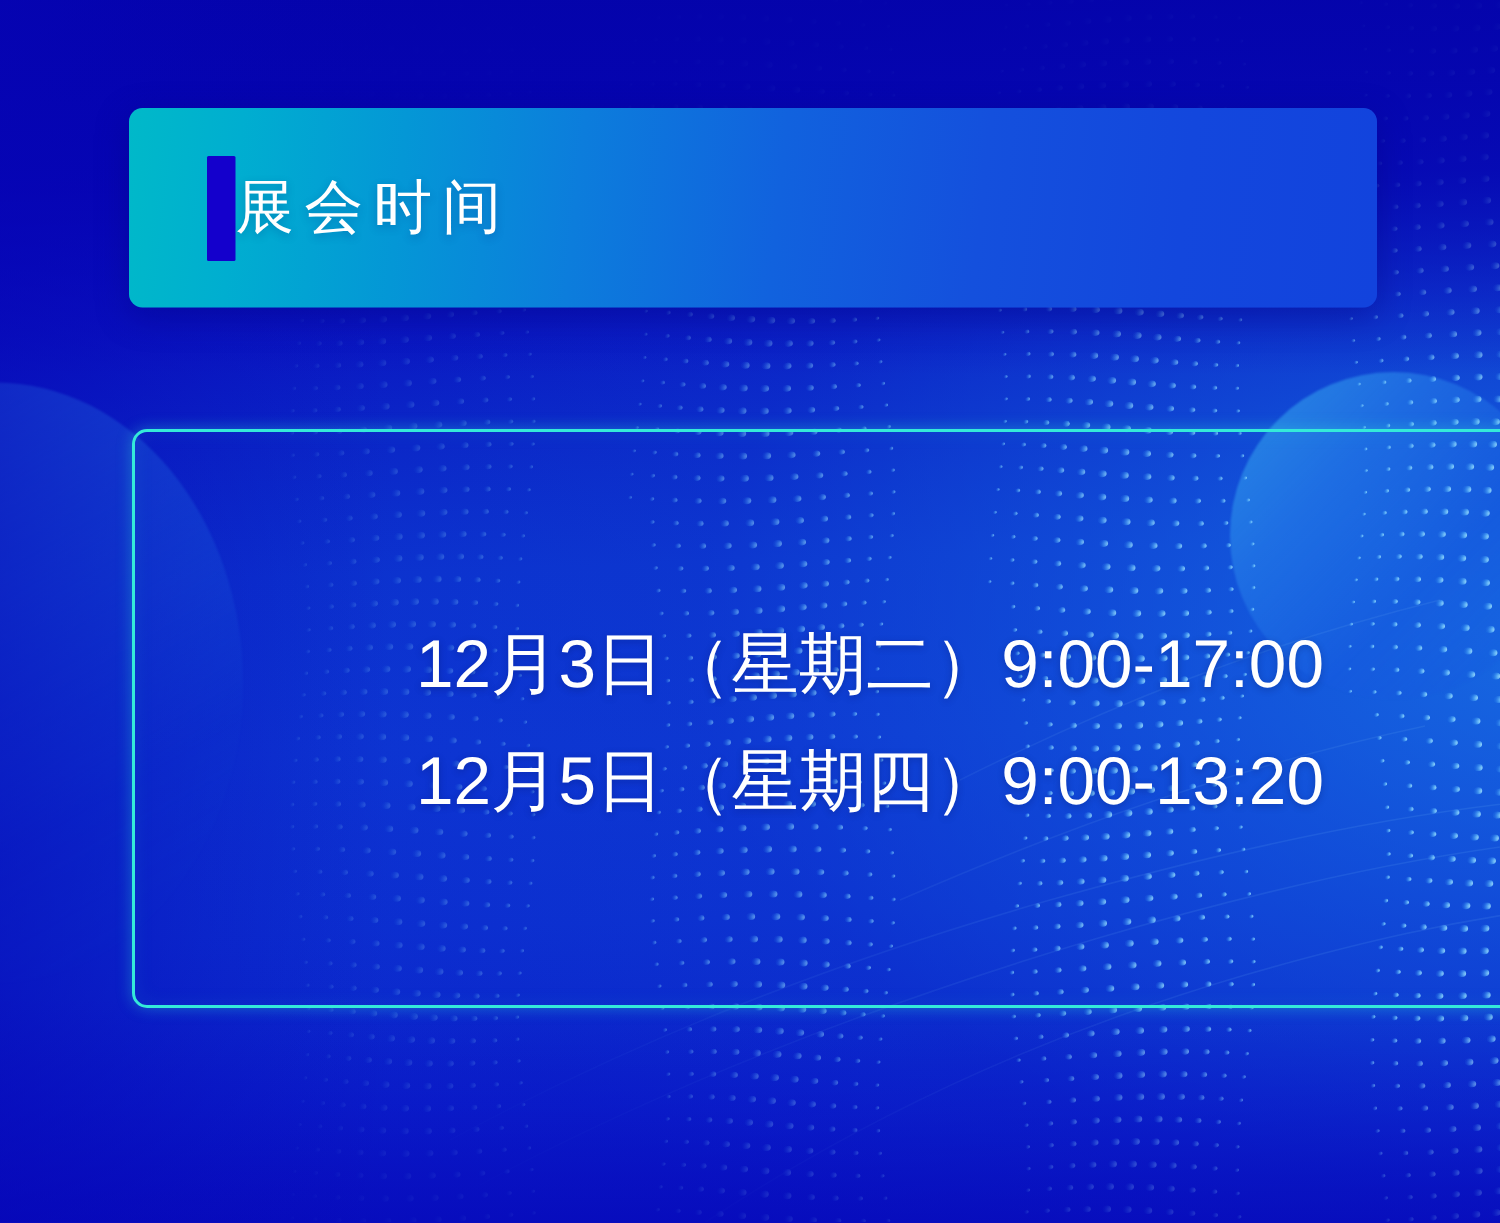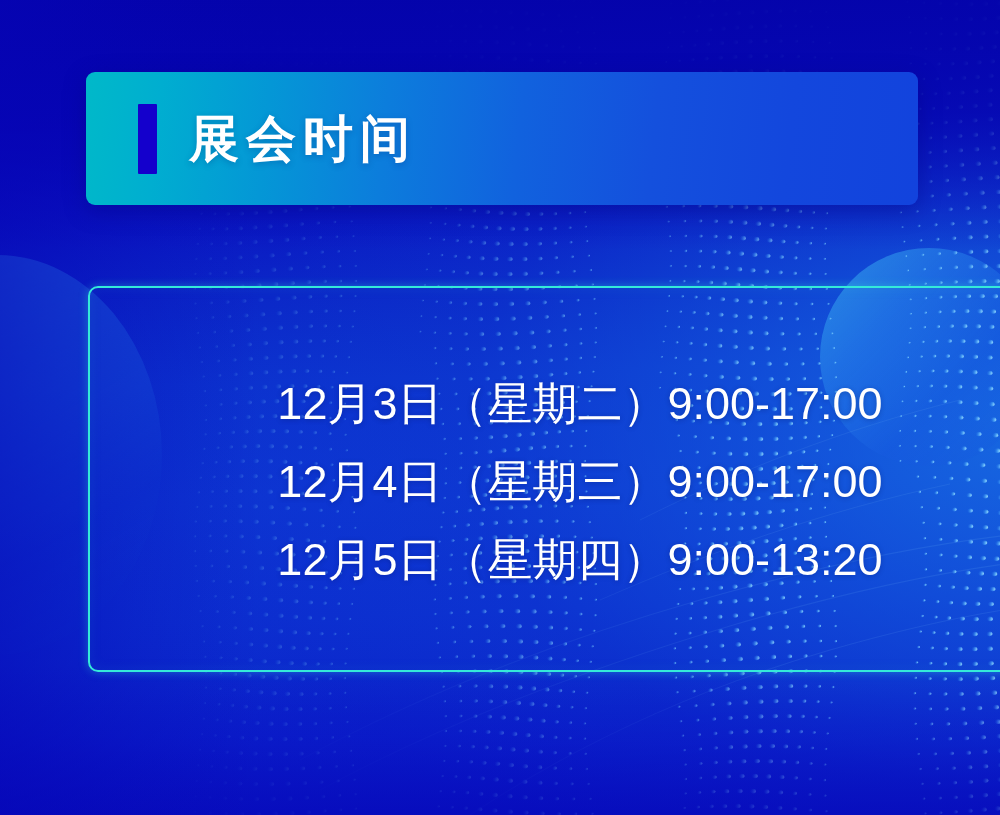--- a/index.html
+++ b/index.html
@@ -147,24 +147,23 @@
   }
   .title-accent {
     width: 19px;
     height: 70px;
     background: #1400cc;
     margin-left: 52px;
     flex: 0 0 auto;
     border-radius: 1px;
   }
   .title-text {
-    margin-left: 32px;
     color: #ffffff;
-    font-size: 50px;
-    font-weight: 700;
+    font-size: 39px;
+    font-weight: 400;
     letter-spacing: 7px;
     line-height: 1;
     white-space: nowrap;
     text-shadow: 0 2px 6px rgba(0,30,110,0.25);
   }
 
   
   .panel {
     position: absolute;
     left: 88px;
@@ -2483,18 +2482,17 @@
   <div class="bg-left-dark"></div>
 
   <div class="title-bar">
     <div class="title-accent"></div>
     <div class="title-text">展会时间</div>
   </div>
 
   <div class="panel">
     <div class="date-list">
       <div class="date-line">12月3日（星期二）9:00-17:00</div>
-      <div class="date-line">12月4日（星期三）9:00-17:00</div>
       <div class="date-line">12月5日（星期四）9:00-13:20</div>
     </div>
   </div>
 
 </div>
 
 </body></html>

